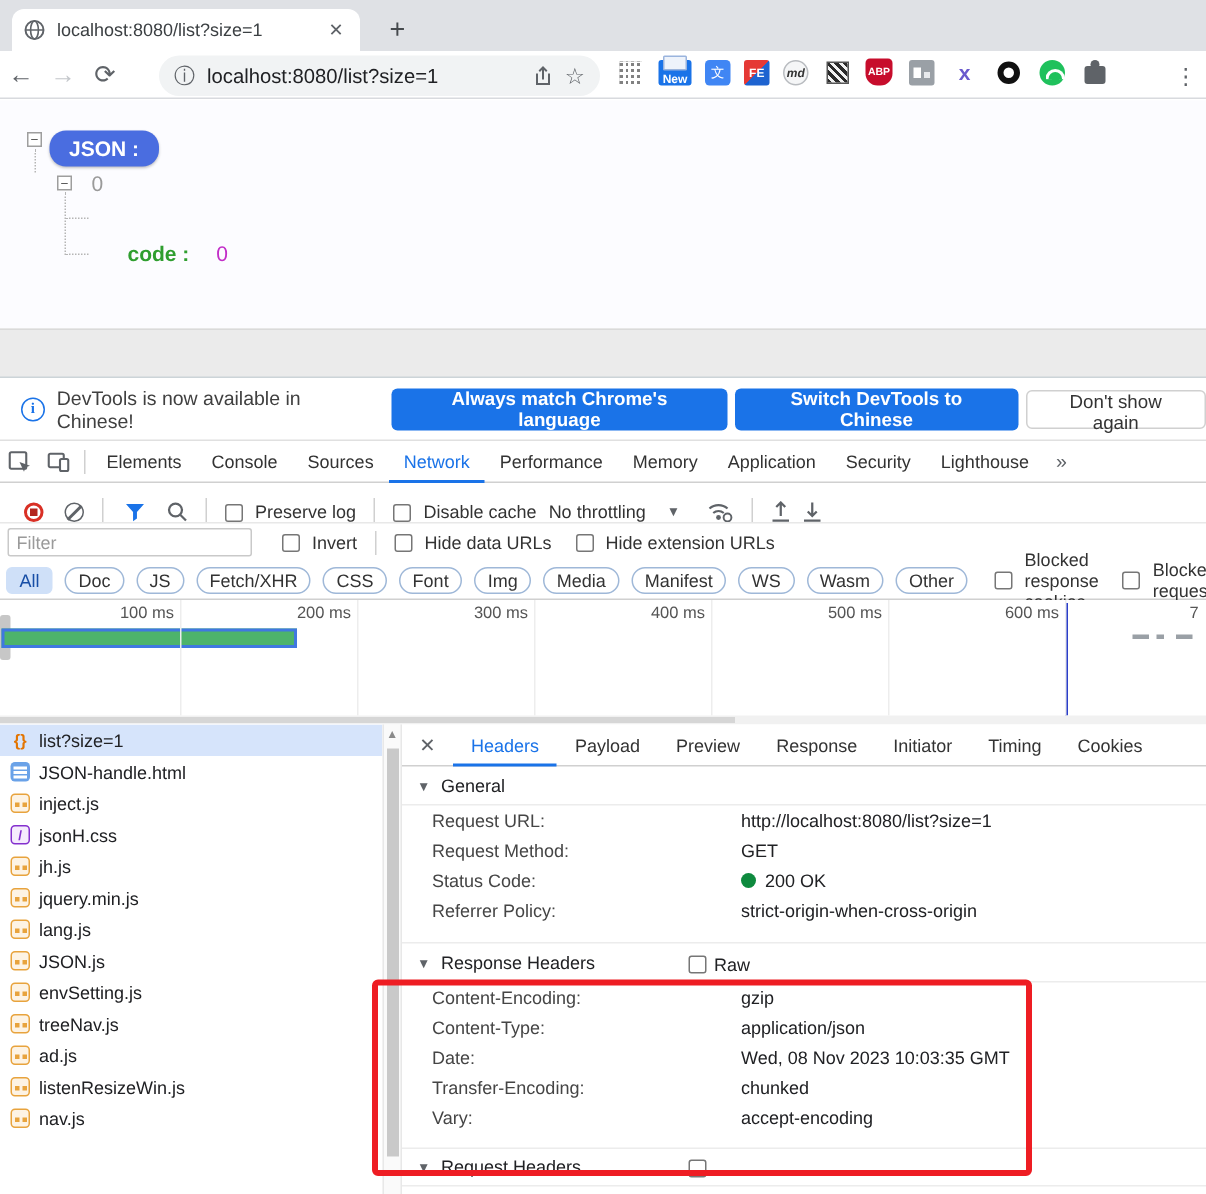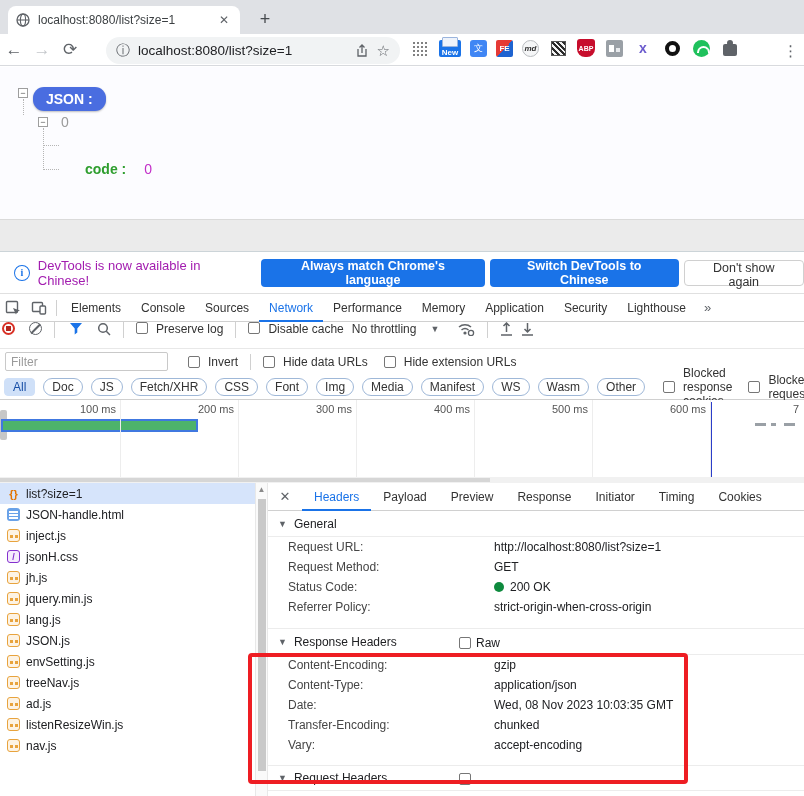--- a/index.html
+++ b/index.html
@@ -53,32 +53,32 @@
   .v-string { color:#ea5c41; }
   .v-number { color:#c22ec8; }
 
   .gray-band { position:absolute; left:0; top:219px; width:804px; height:33px; background:#ebebeb; border-top:1px solid #dadada; border-bottom:1px solid #ccd4d8; }
 
   
   .devtools { position:absolute; left:0; top:252px; width:804px; height:544px; background:#fff; font-size:12px; color:#333; }
 
   .notif { position:absolute; left:0; top:0; width:804px; height:42px; border-bottom:1px solid #e0e0e0; display:flex; align-items:center; background:#fff; }
   .info-ic { width:16px; height:16px; border-radius:50%; border:1.5px solid #1a73e8; color:#1a73e8; font-size:10px; font-weight:bold; display:flex; align-items:center; justify-content:center; margin:0 8px 0 14px; font-family:"Liberation Serif",serif; }
-  .notif-msg { font-size:13px; color:#a21caf; margin-right:8px; }
+  .notif-msg { font-size:13px; color:#404040; margin-right:8px; }
   .btn-blue { background:#1a73e8; color:#fff; font-weight:bold; font-size:12.5px; border:none; border-radius:4px; height:28px; padding:0 12px; margin-right:5px; }
   .btn-plain { background:#fff; color:#333; font-size:12.5px; border:1px solid #d0d0d0; border-radius:4px; height:26px; padding:0 12px; }
 
   .dt-tabbar { position:absolute; left:0; top:42px; width:804px; height:28px; border-bottom:1px solid #d0d0d0; display:flex; align-items:center; background:#f8f9fa; background:#fff; }
   .dt-ic { width:26px; height:26px; display:flex; align-items:center; justify-content:center; color:#5f6368; }
   .dt-sep { width:1px; height:16px; background:#d0d0d0; margin:0 4px; }
   .dt-tab { padding:0 10px; height:28px; display:flex; align-items:center; color:#333; }
   .dt-tab.active { color:#1a73e8; box-shadow:inset 0 -2px 0 #1a73e8; }
   .dt-more { padding:0 8px; color:#5f6368; font-size:13px; }
 
-  .net-toolbar { position:absolute; left:0; top:70px; width:804px; height:27px; border-bottom:1px solid #e8e8e8; display:flex; align-items:flex-start; gap:8px; padding-left:2px; }
+  .net-toolbar { position:absolute; left:0; top:70px; width:804px; height:27px; border-bottom:1px solid #e8e8e8; display:flex; align-items:flex-end; gap:8px; padding-left:16px; }
   .rec { width:13px; height:13px; border:2px solid #d93025; border-radius:50%; position:relative; }
   .rec::after { content:''; position:absolute; inset:2px; background:#b3261e; }
   .clear-ic { width:13px; height:13px; border:1.5px solid #5f6368; border-radius:50%; position:relative; }
   .clear-ic::after { content:''; position:absolute; left:-1px; top:5px; width:13px; height:1.5px; background:#5f6368; transform:rotate(-45deg); }
   .cb { width:12px; height:12px; border:1px solid #767676; border-radius:2px; background:#fff; flex:none; display:inline-block; }
   .tb-label { color:#333; }
   .throttle { display:flex; align-items:center; gap:14px; color:#333; }
   .caret { font-size:9px; color:#5f6368; }
 
   .filter-row { position:absolute; left:0; top:97px; width:804px; height:25px; display:flex; align-items:center; gap:8px; padding-left:5px; }

